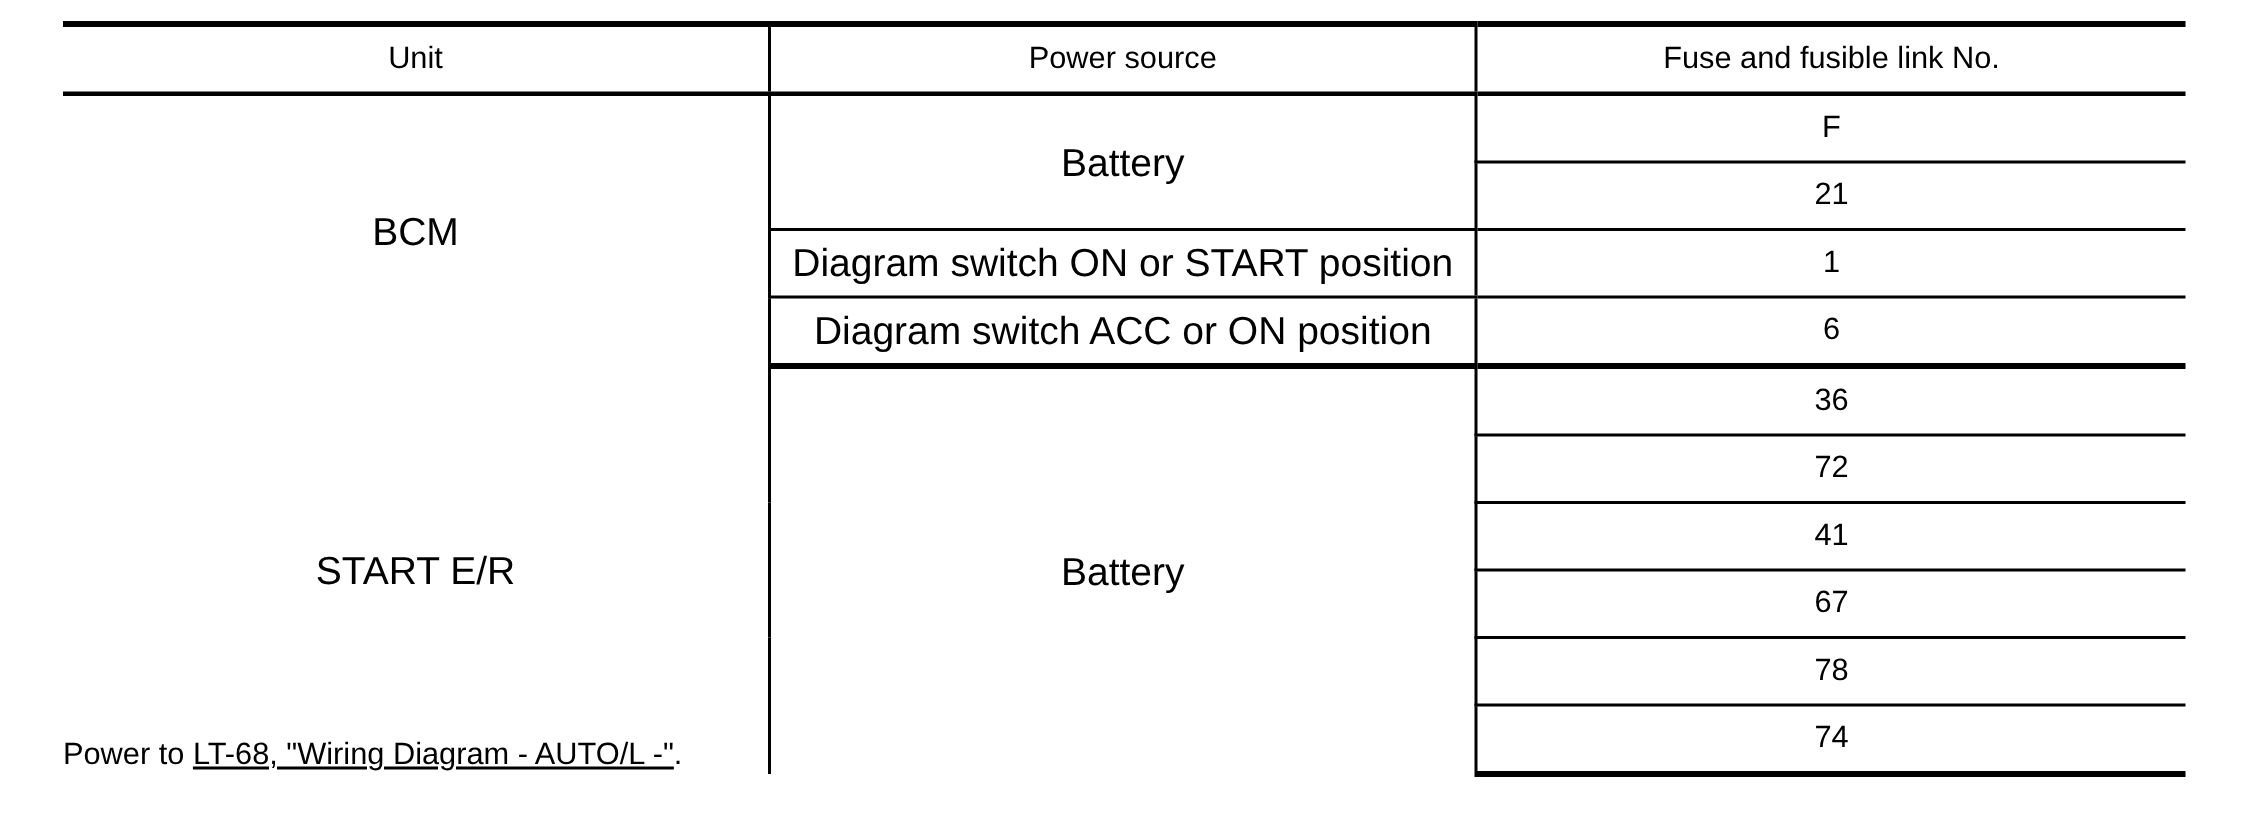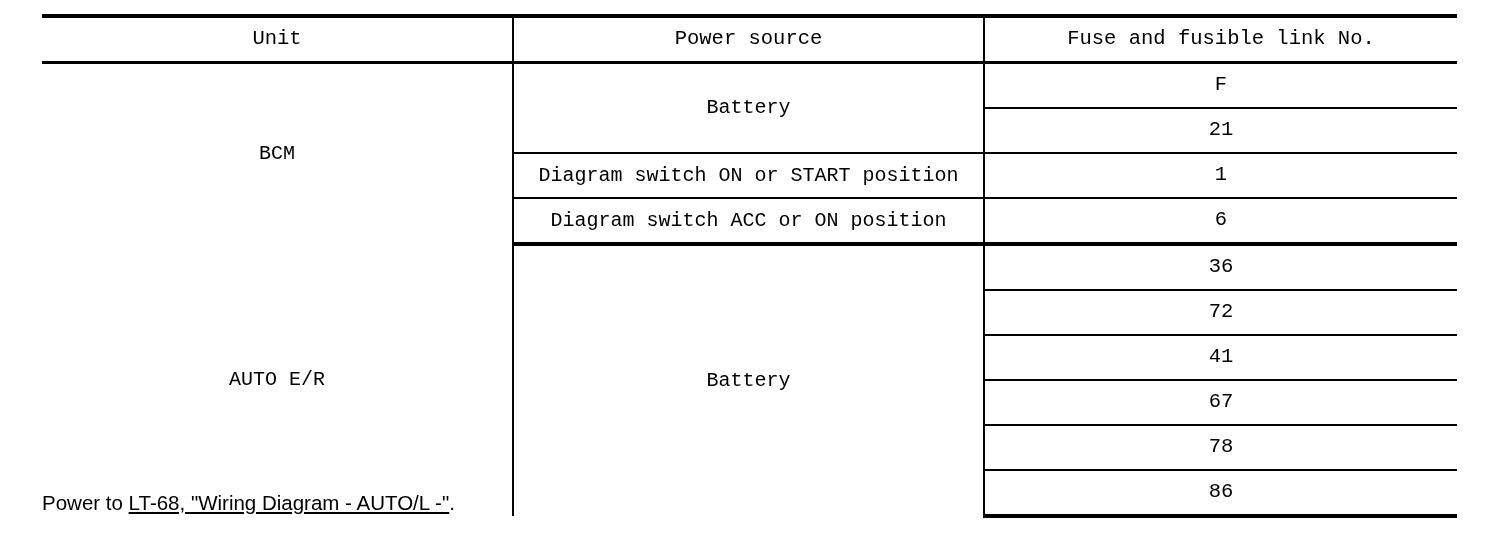--- a/index.html
+++ b/index.html
@@ -40,21 +40,20 @@
   table.spec col.c-src   { width: 471px; }
   table.spec col.c-fuse  { width: 473px; }
 
   table.spec th,
   table.spec td {
     text-align: center;
     vertical-align: middle;
     padding: 0;
     font-weight: normal;
     border: 0;
-    font-family: Liberation Mono, monospace;
   }
 
   
   table.spec thead tr.header-row th {
     border-top: 4px solid #000;
     border-bottom: 3px solid #000;
     height: 43px;
   }
 
   
@@ -73,21 +72,21 @@
     border-bottom: 2px solid #000;
   }
 
   
   table.spec tbody tr.group-end > td {
     border-bottom: 4px solid #000;
   }
 
   table.spec tbody td.unit-cell,
   table.spec tbody td.src-cell {
-    font-size: 20px;
+    font-size: 26px;
   }
 
   .footnote {
     position: absolute;
     left: 42px;
     top: 491px;
     font-size: 20.5px;
     line-height: 1.15;
     white-space: nowrap;
   }
@@ -131,38 +130,38 @@
           <td class="src-cell divider-left rule-bottom">Diagram switch ON or START position</td>
           <td class="divider-left rule-bottom">1</td>
         </tr>
 
         <tr class="group-end">
           <td class="src-cell divider-left">Diagram switch ACC or ON position</td>
           <td class="divider-left">6</td>
         </tr>
 
         <tr>
-          <td class="unit-cell" rowspan="6">AUTO E/R</td>
+          <td class="unit-cell" rowspan="6">START E/R</td>
           <td class="src-cell divider-left" rowspan="6">Battery</td>
           <td class="divider-left rule-bottom">36</td>
         </tr>
         <tr>
           <td class="divider-left rule-bottom">72</td>
         </tr>
         <tr>
           <td class="divider-left rule-bottom">41</td>
         </tr>
         <tr>
           <td class="divider-left rule-bottom">67</td>
         </tr>
         <tr>
           <td class="divider-left rule-bottom">78</td>
         </tr>
         <tr class="group-end">
-          <td class="divider-left">86</td>
+          <td class="divider-left">74</td>
         </tr>
 
       </tbody>
     </table>
   </div>
 
   <div class="footnote"><span>Power to </span><span class="link">LT-68, "Wiring Diagram - AUTO/L -"</span><span>.</span></div>
 
 </div>
 

